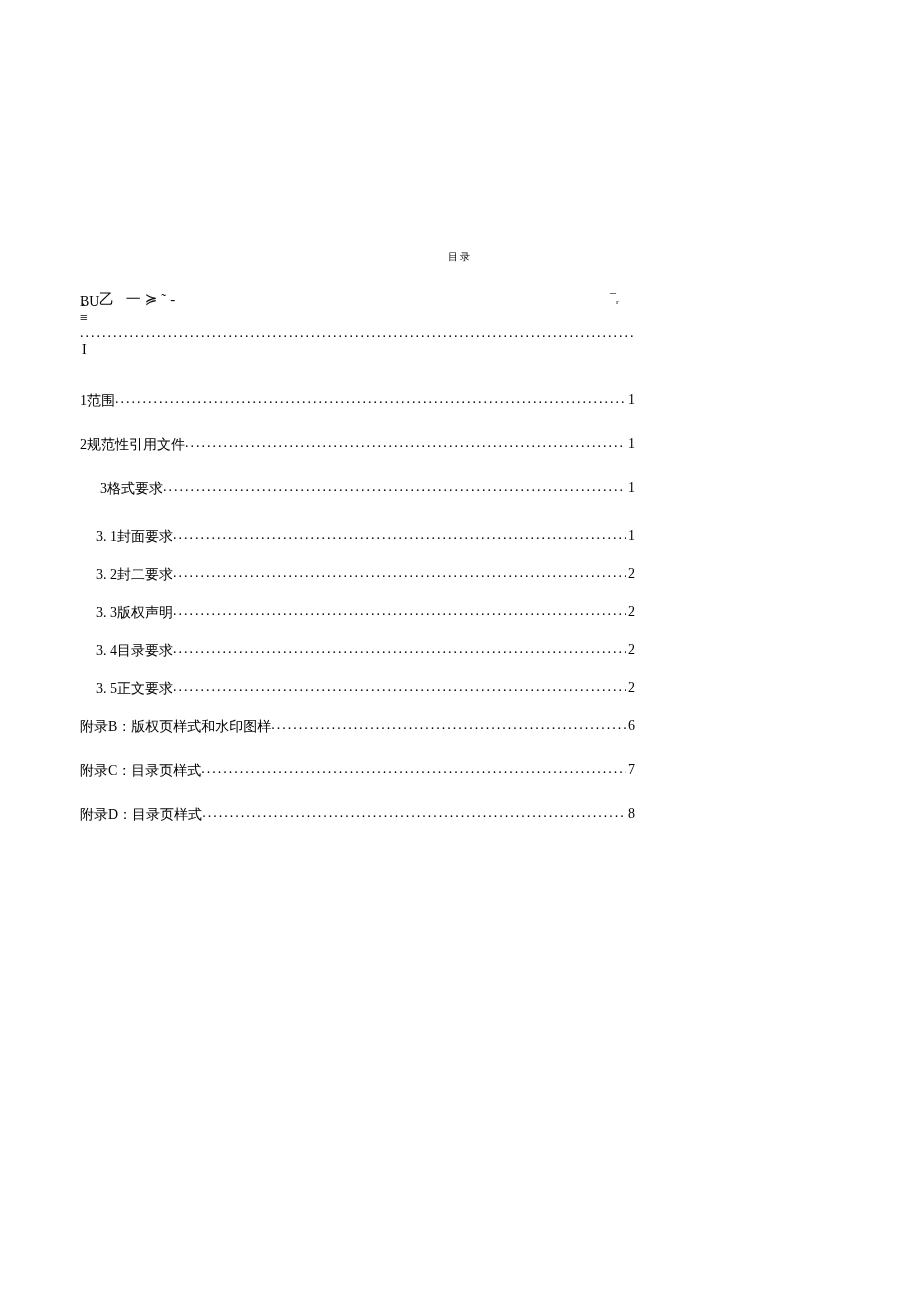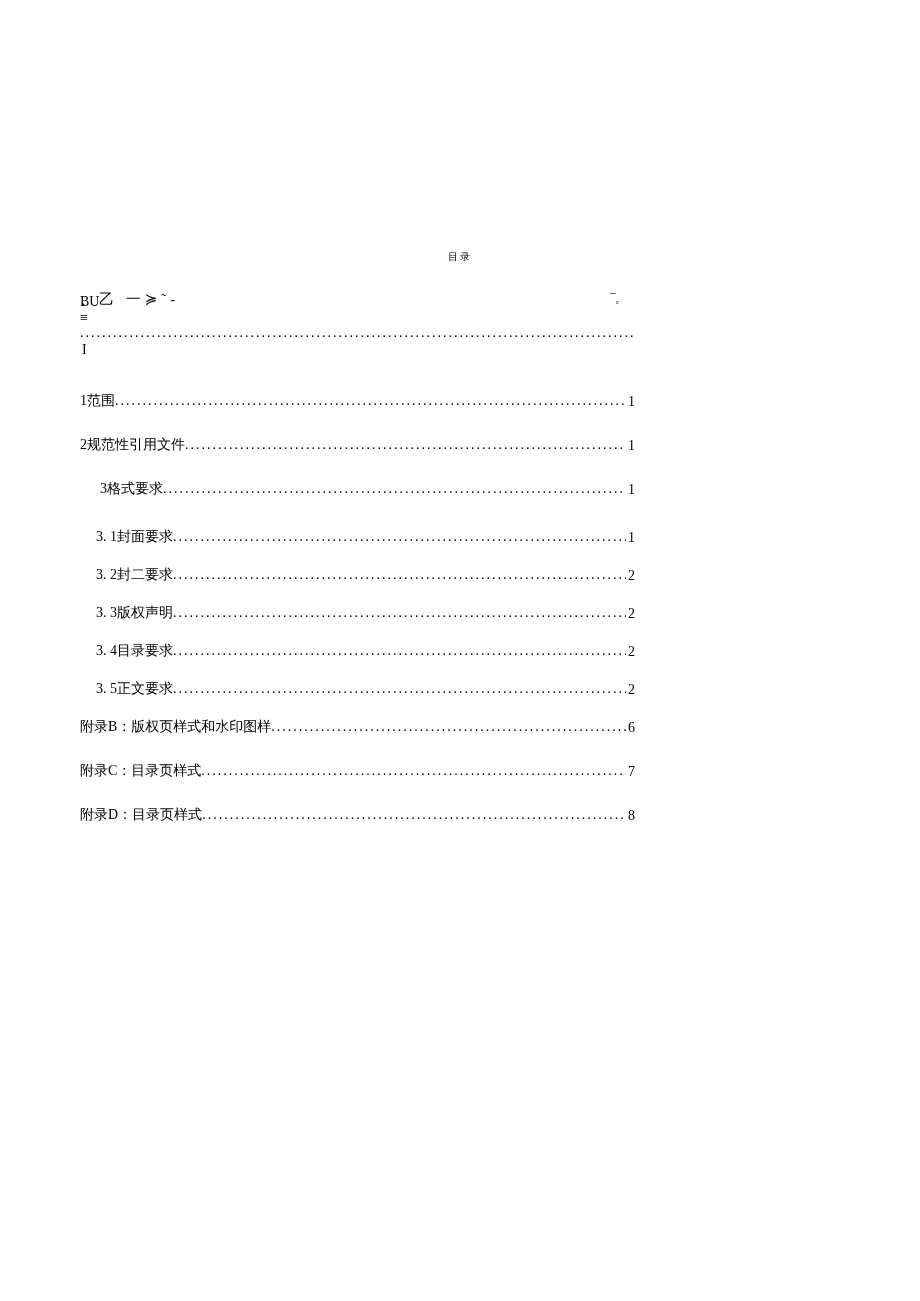--- a/index.html
+++ b/index.html
@@ -33,21 +33,21 @@
       letter-spacing: 4px;
     }
     .artifact-line1-right {
       position: absolute;
       top: 292px;
       left: 610px;
       font-size: 12px;
     }
     .toc-entry {
       display: flex;
-      align-items: flex-end;
+      align-items: flex-start;
       margin-bottom: 26px;
       white-space: nowrap;
       overflow: hidden;
     }
     .toc-entry.sub {
       padding-left: 16px;
       margin-bottom: 20px;
     }
     .toc-label {
       flex: 0 0 auto;

